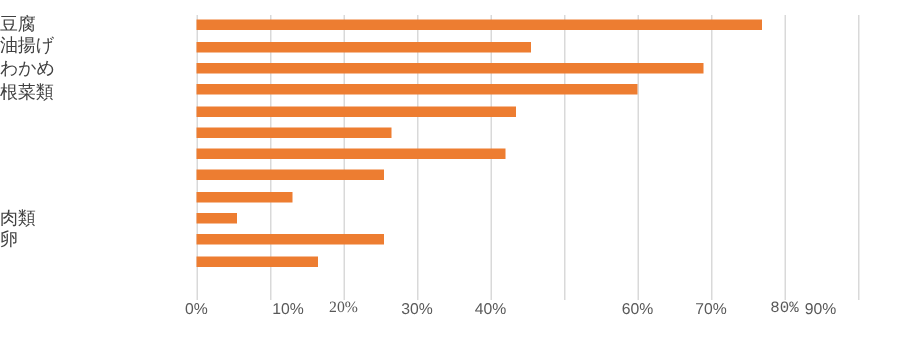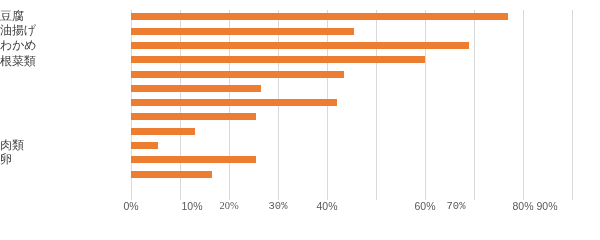--- a/index.html
+++ b/index.html
@@ -180,22 +180,22 @@
       <div class="tick-mark" style="left: 245px;"></div>
       <div class="tick-mark" style="left: 294px;"></div>
       <div class="tick-mark" style="left: 343px;"></div>
       <div class="tick-mark" style="left: 392px;"></div>
       <div class="tick-mark" style="left: 441px;"></div>
     </div>
   <div id="x-tick-strip">
       <div class="x-tick" style="left: 0px;">0%</div>
       <div class="x-tick" style="left: 49px; margin-left: 12px;">10%</div>
       <div class="x-tick" style="left: 98px; font-family: Liberation Serif, serif;">20%</div>
-      <div class="x-tick" style="left: 147px; font-family: Liberation Mono, monospace;">30%</div>
+      <div class="x-tick" style="left: 147px;">30%</div>
       <div class="x-tick" style="left: 196px;">40%</div>
       <div class="x-tick" style="left: 245px; margin-top: 48px;">50%</div>
       <div class="x-tick" style="left: 294px;">60%</div>
-      <div class="x-tick" style="left: 325px; font-family: Liberation Mono, monospace;">70%</div>
-      <div class="x-tick" style="left: 392px;">80%</div>
+      <div class="x-tick" style="left: 343px;">70%</div>
+      <div class="x-tick" style="left: 392px; font-family: Liberation Mono, monospace;">80%</div>
       <div class="x-tick" style="left: 416px;">90%</div>
     </div>
 
 </div>
 
 </body></html>

